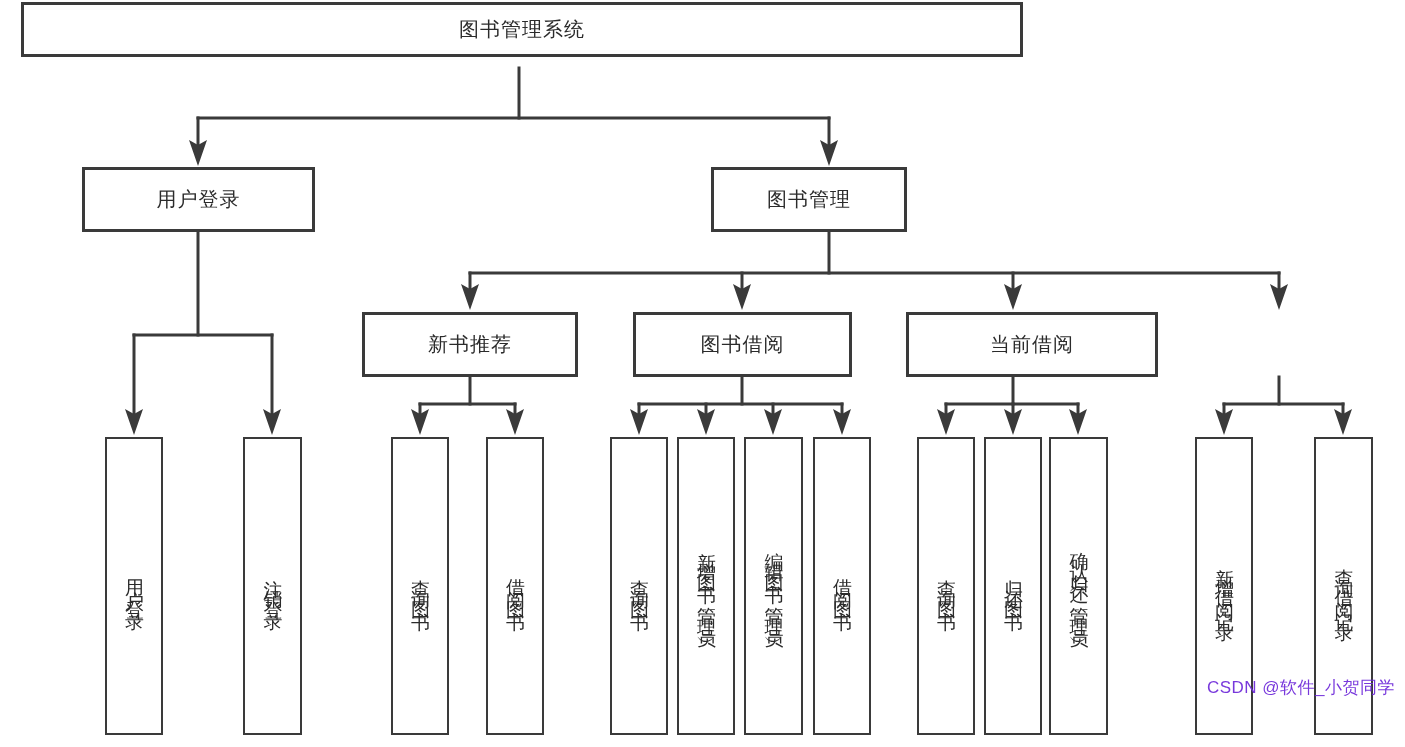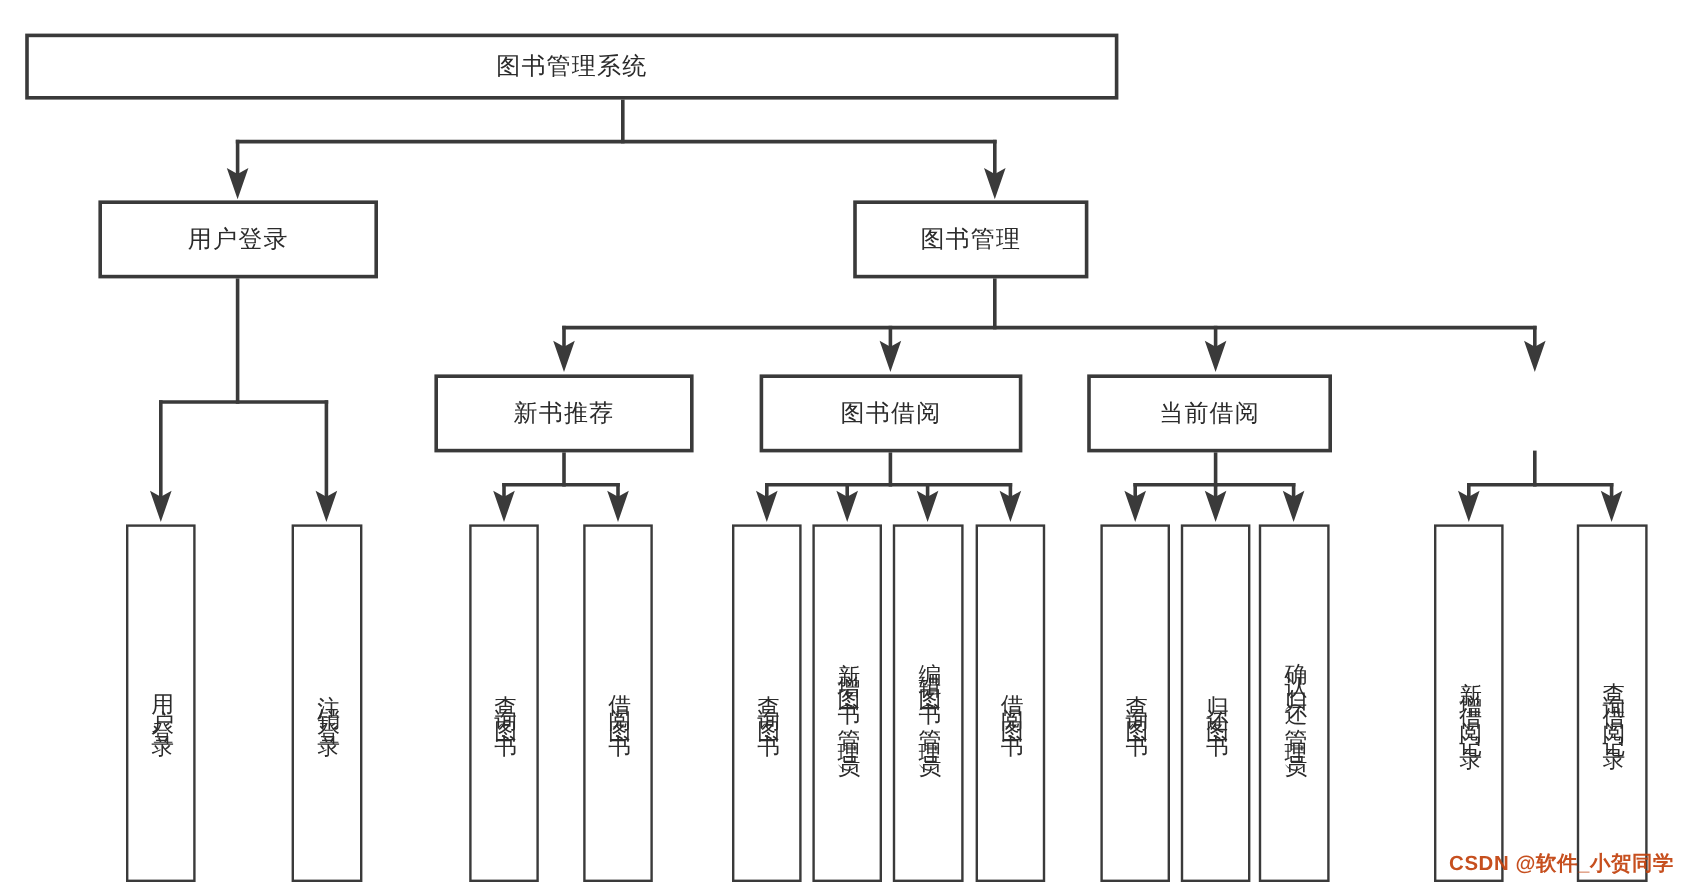--- a/index.html
+++ b/index.html
@@ -12,22 +12,22 @@
     position:absolute; background:#ffffff; border:3px solid #3a3a3a;
     display:flex; align-items:center; justify-content:center;
     font-size:20px; letter-spacing:1px; box-sizing:border-box; white-space:nowrap;
   }
   .leaf { border-width:2.5px; }
   .vtext {
     writing-mode:vertical-rl; text-orientation:mixed;
     letter-spacing:11px; font-size:19px; line-height:1.1;
   }
   .watermark {
-    position:absolute; top:708px; right:10px;
-    font-size:17px; letter-spacing:0.5px; color:#c2410c; opacity:0.92;font-weight:bold;
+    position:absolute; top:676px; right:10px;
+    font-size:17px; letter-spacing:0.5px; color:#6d28d9; opacity:0.92;
   }
 </style>
 </head>
 <body>
 
 <div id="stage">
 
   <svg id="connectors" width="1405" height="747" viewBox="0 0 1405 747">
     <g stroke="#3a3a3a" stroke-width="3" stroke-linecap="square">
 
@@ -87,28 +87,28 @@
       <path d="M764,409 L773,435 L782,409 L773,414 Z"></path>
       <path d="M833,409 L842,435 L851,409 L842,414 Z"></path>
       <path d="M937,409 L946,435 L955,409 L946,414 Z"></path>
       <path d="M1004,409 L1013,435 L1022,409 L1013,414 Z"></path>
       <path d="M1069,409 L1078,435 L1087,409 L1078,414 Z"></path>
       <path d="M1215,409 L1224,435 L1233,409 L1224,414 Z"></path>
       <path d="M1334,409 L1343,435 L1352,409 L1343,414 Z"></path>
     </g>
   </svg>
 
-  <div class="node" style="left:21px; top:28px; width:911px; height:55px">图书管理系统</div>
+  <div class="node" style="left:21px; top:2px; width:1002px; height:55px">图书管理系统</div>
 
   <div class="node" style="left:82px; top:167px; width:233px; height:65px">用户登录</div>
   <div class="node" style="left:711px; top:167px; width:196px; height:65px">图书管理</div>
 
   <div class="node" style="left:633px; top:312px; width:219px; height:65px">图书借阅</div>
   <div class="node" style="left:362px; top:312px; width:216px; height:65px">新书推荐</div>
-  <div class="node" style="left:906px; top:312px; width:204px; height:65px">当前借阅</div>
+  <div class="node" style="left:906px; top:312px; width:252px; height:65px">当前借阅</div>
 
   <div class="node leaf" style="left:105px; top:437px; width:58px; height:298px">
     <span class="vtext">用户登录</span>
   </div>
   <div class="node leaf" style="left:243px; top:437px; width:59px; height:298px">
     <span class="vtext">注销登录</span>
   </div>
 
   <div class="node leaf" style="left:391px; top:437px; width:58px; height:298px">
     <span class="vtext">查询图书</span>

